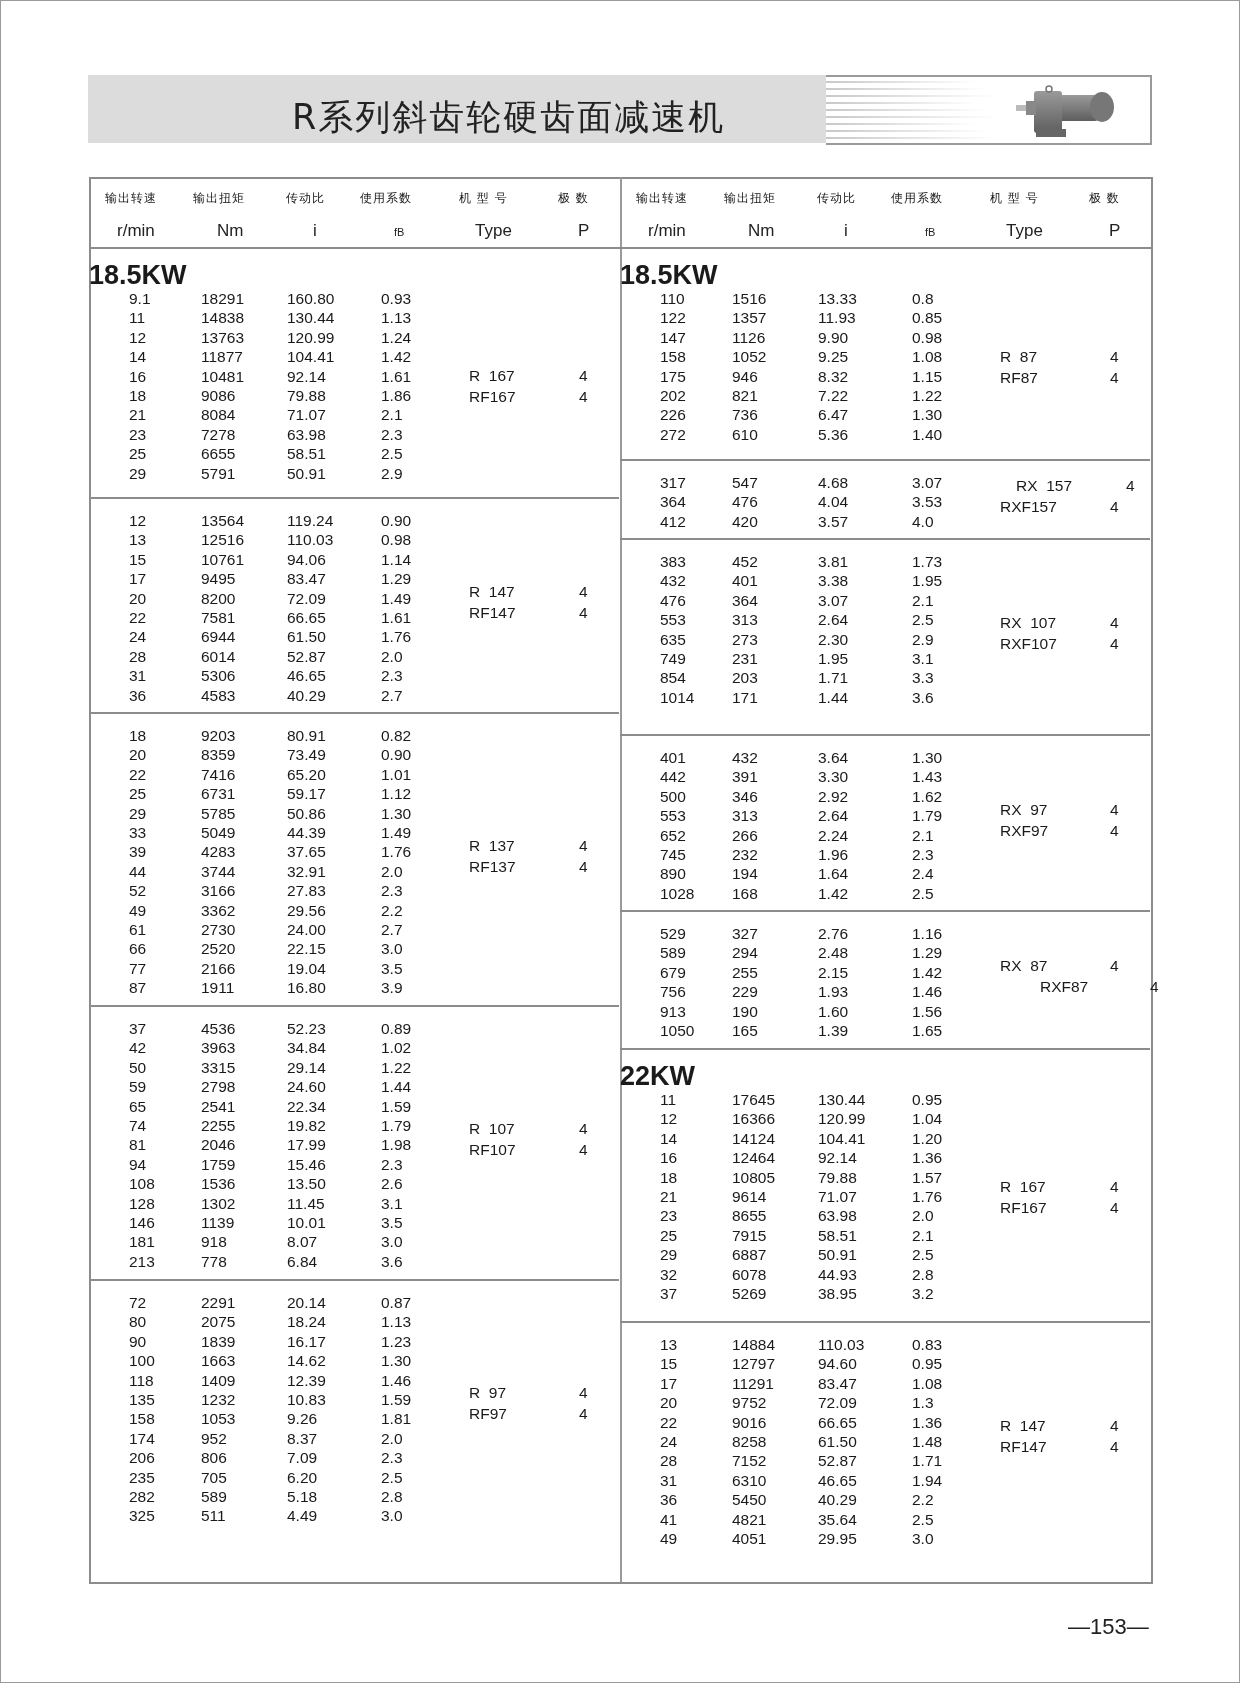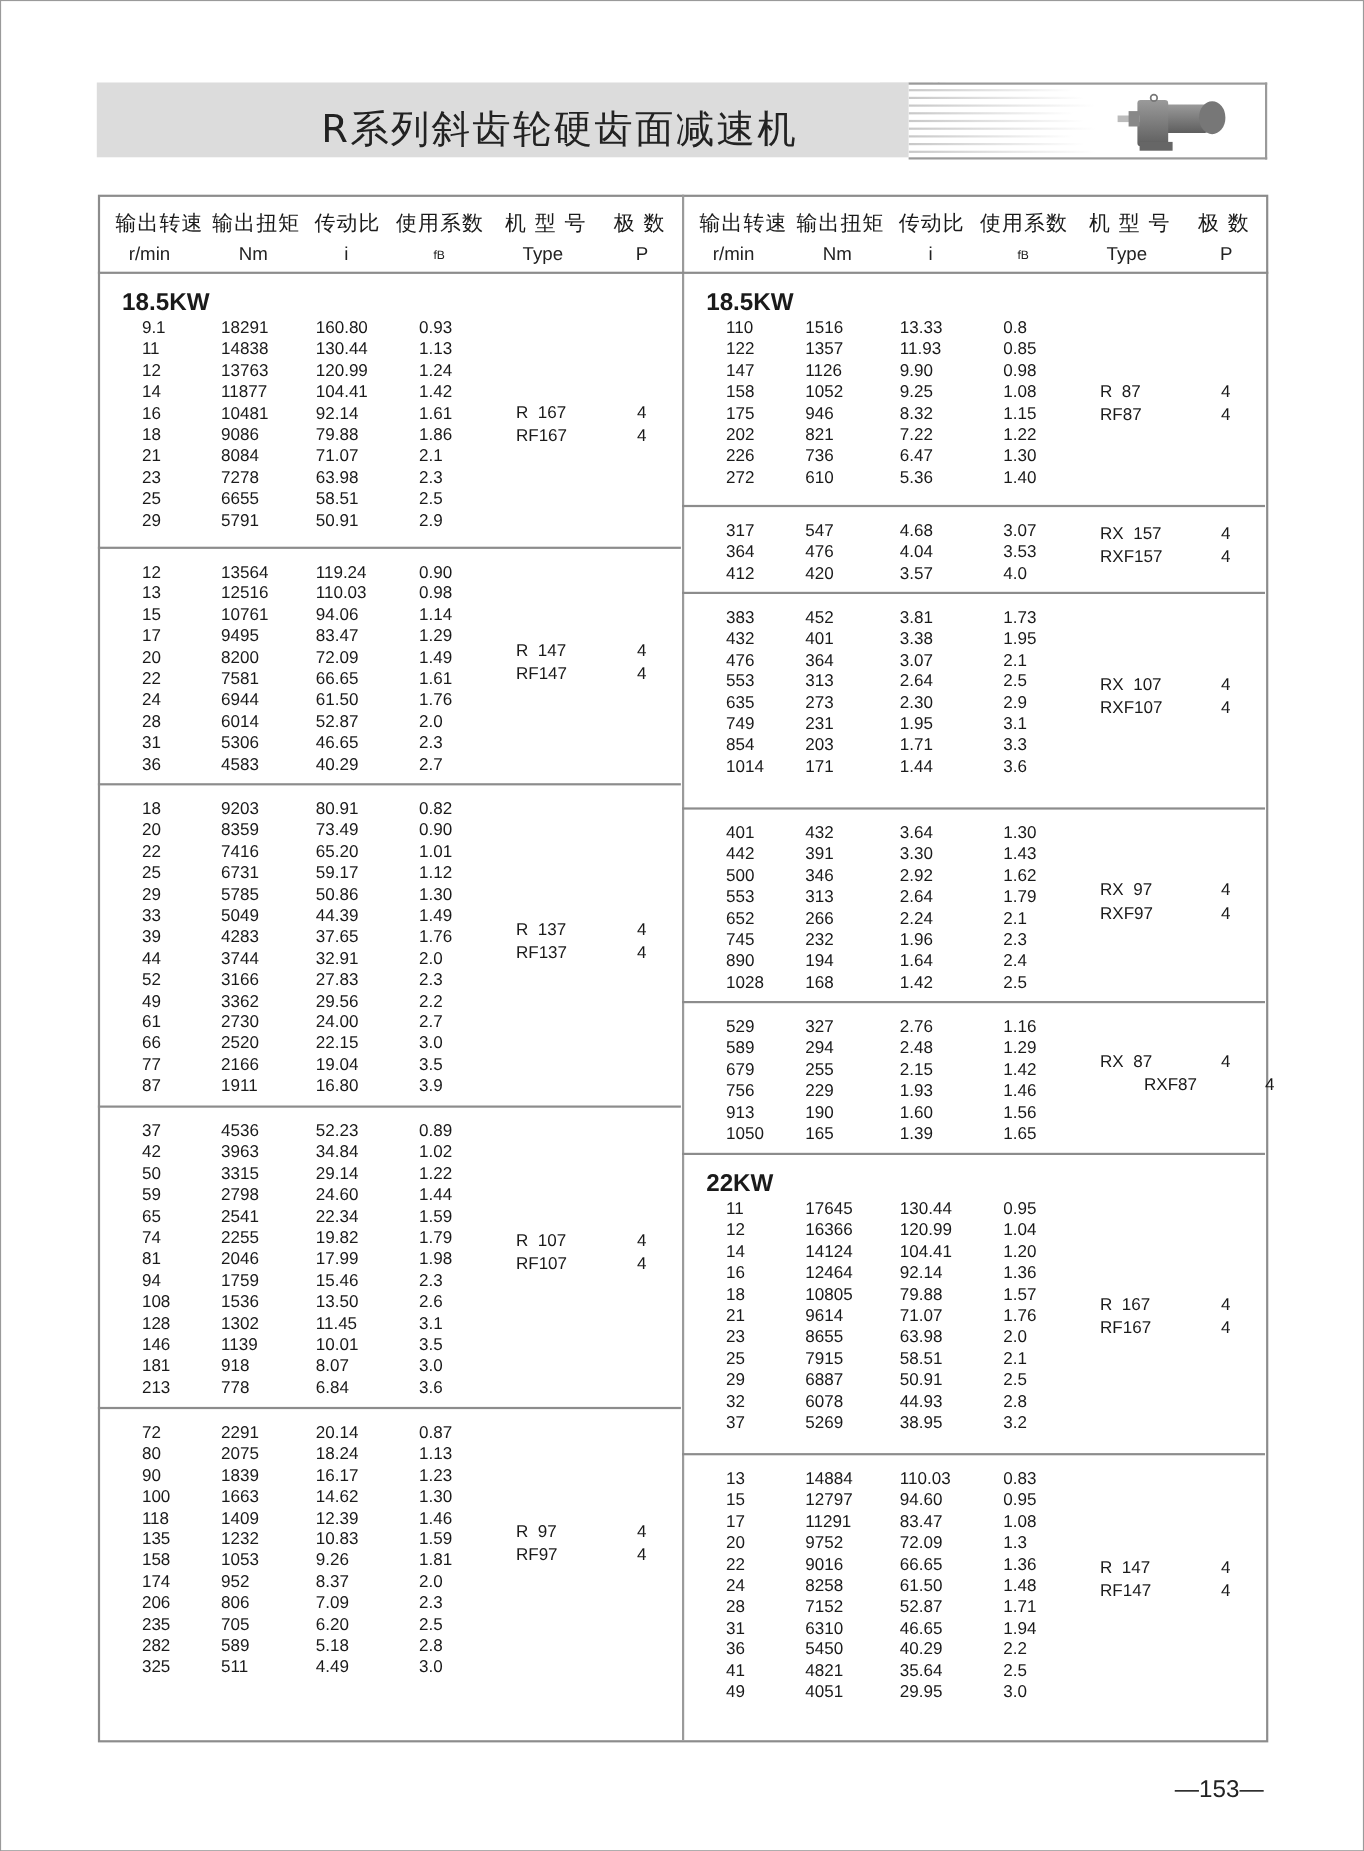--- a/index.html
+++ b/index.html
@@ -19,33 +19,33 @@
   .stripe { position: absolute; left: 0; height: 2px;
             background: linear-gradient(to right, #c8c8c8, rgba(255,255,255,0)); }
   .gear-motor { position: absolute; left: 180px; top: 4px; width: 130px; height: 60px; }
 
   
   .table-frame { position: absolute; left: 89px; top: 177px; width: 1060px; height: 1403px;
                  border: 2px solid #8c8c8c; }
   .mid-divider { position: absolute; left: 620px; top: 177px; width: 2px; height: 1405px; background: #9a9a9a; }
   .header-rule { position: absolute; left: 89px; top: 247px; width: 1064px; height: 2px; background: #8c8c8c; }
 
-  .col-head { position: absolute; font-size: 19px; letter-spacing: 1px; white-space: nowrap;
+  .col-head { position: absolute; font-size: 12px; letter-spacing: 1px; white-space: nowrap;
               font-family: "DejaVu Sans", sans-serif; color: #1a1a1a; }
   .col-unit { position: absolute; font-size: 17px; white-space: nowrap; color: #222; }
   .col-unit.sub { font-size: 11px; }
 
   .side { position: absolute; top: 249px; width: 530px; }
   .side.left { left: 89px; }
   .side.right { left: 620px; }
 
   .group { position: relative; border-bottom: 2px solid #8c8c8c; }
   .group.last { border-bottom: none; }
-  .kw-title { font-family: "Liberation Sans", sans-serif; font-weight: bold; font-size: 22px;
-              padding-left: 22px; height: 28px; line-height: 28px; padding-top: 12px; }
+  .kw-title { font-family: "Liberation Sans", sans-serif; font-weight: bold; font-size: 27px;
+              height: 28px; line-height: 28px; padding-top: 12px; }
   .rows { position: relative; }
   .row { height: 19.4px; line-height: 19.4px; font-size: 15.5px; position: relative; white-space: nowrap; }
   .row span { position: absolute; top: 0; }
   .c1 { left: 40px; } .c2 { left: 112px; } .c3 { left: 198px; } .c4 { left: 292px; }
   .model { position: absolute; left: 380px; font-size: 15.5px; line-height: 21px; white-space: nowrap; }
   .model .t { display: inline-block; width: 110px; }
   .model .p { display: inline-block; }
 
   .page-num { position: absolute; left: 1068px; top: 1614px; font-size: 22px; color: #222; white-space: nowrap; }
 </style>
@@ -593,21 +593,21 @@
           <span class="c4">3.53</span>
         </div>
         <div class="row">
           <span class="c1">412</span>
           <span class="c2">420</span>
           <span class="c3">3.57</span>
           <span class="c4">4.0</span>
         </div>
       </div>
       <div class="model" style="top: 14.1px;">
-        <div><span class="t" style="white-space: pre;">RX  157</span><span class="p">4</span></div>
+        <div><span class="t" style="white-space: pre; margin-left: 16px;">RX  157</span><span class="p">4</span></div>
         <div><span class="t" style="white-space: pre;">RXF157</span><span class="p">4</span></div>
       </div>
     </div>
     <div class="group" style="height: 194px;">
       <div class="rows" style="padding-top: 12px;">
         <div class="row">
           <span class="c1">383</span>
           <span class="c2">452</span>
           <span class="c3">3.81</span>
           <span class="c4">1.73</span>

